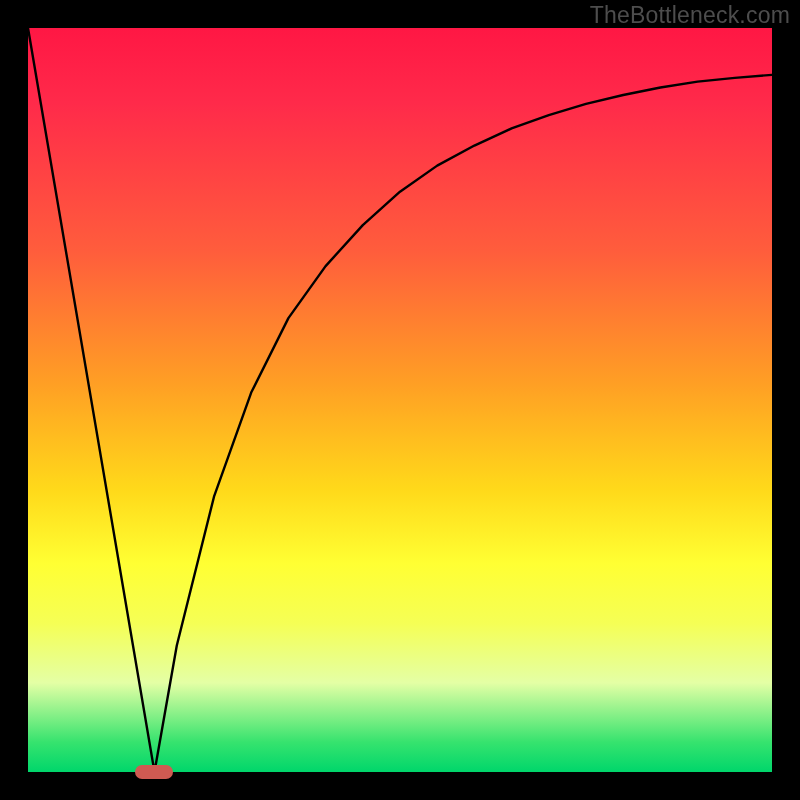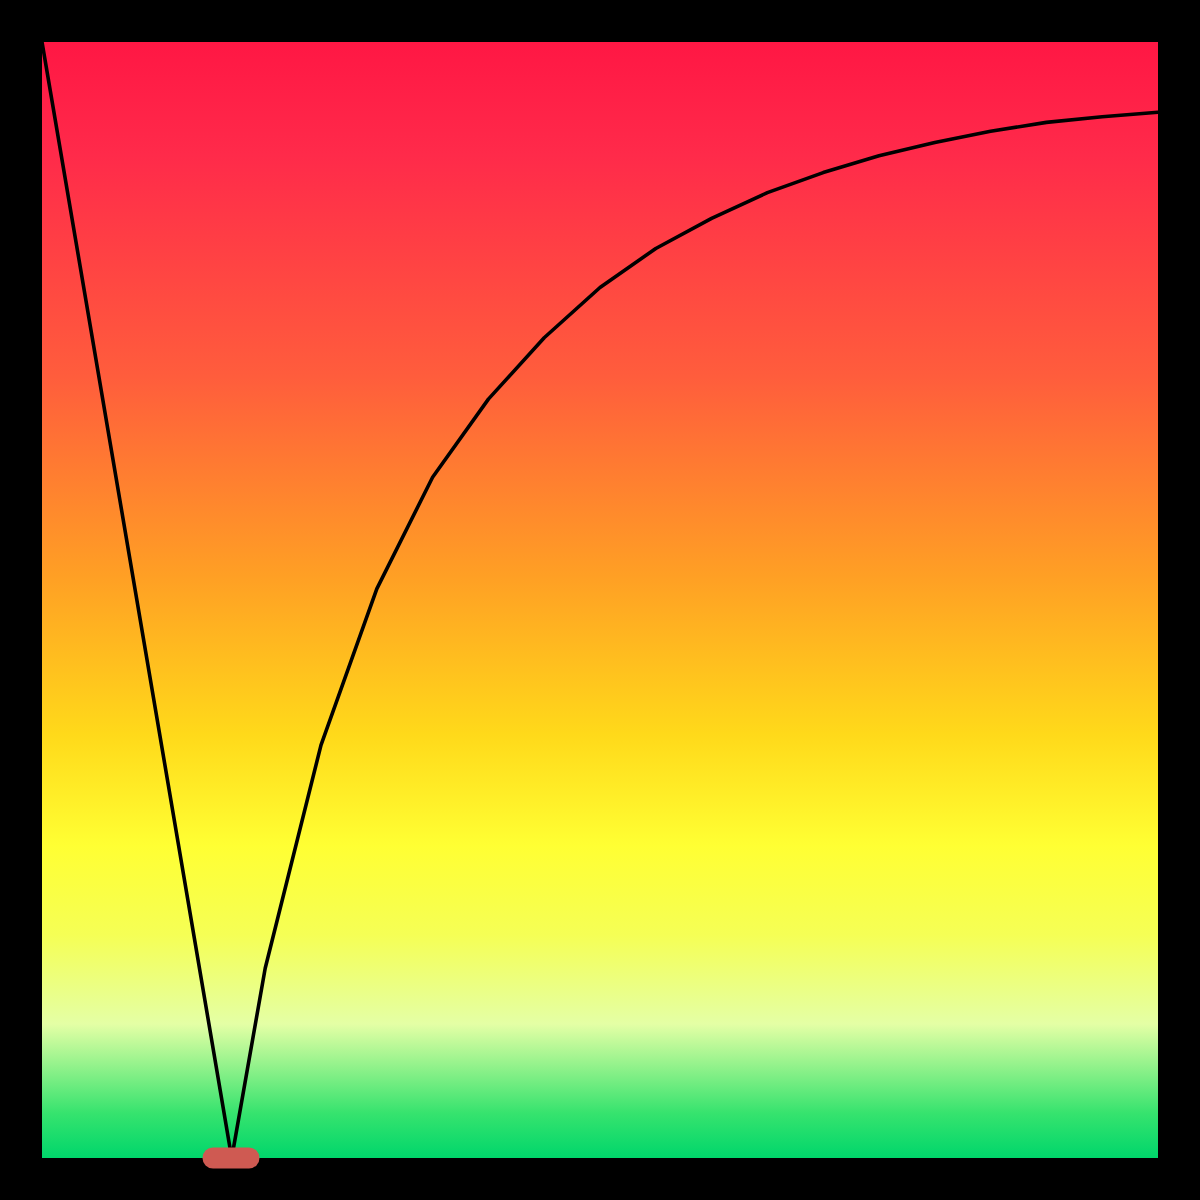--- a/index.html
+++ b/index.html
@@ -67,13 +67,14 @@
 
 <div class="frame">
 
   <div class="plot">
     <svg class="curve" viewBox="0 0 744 744" preserveAspectRatio="none">
       <path id="curve-path" fill="none" stroke="#000" stroke-width="2.4" stroke-linejoin="round" stroke-linecap="round" d="M 0.00 0.00 L 126.48 744.00 L 126.48 744.00 L 148.80 617.52 L 186.00 468.72 L 223.20 364.56 L 260.40 290.16 L 297.60 238.08 L 334.80 197.16 L 372.00 163.68 L 409.20 137.64 L 446.40 117.55 L 483.60 100.44 L 520.80 87.05 L 558.00 75.89 L 595.20 66.96 L 632.40 59.52 L 669.60 53.57 L 706.80 49.85 L 744.00 46.87 "></path>
     </svg>
     <div id="min-marker" class="marker" style="left: 107.48px; top: 737px; background: rgb(207, 90, 82);"></div>
   </div>
 
+  <div class="watermark">TheBottleneck.com</div>
 </div>
 
 </body></html>

